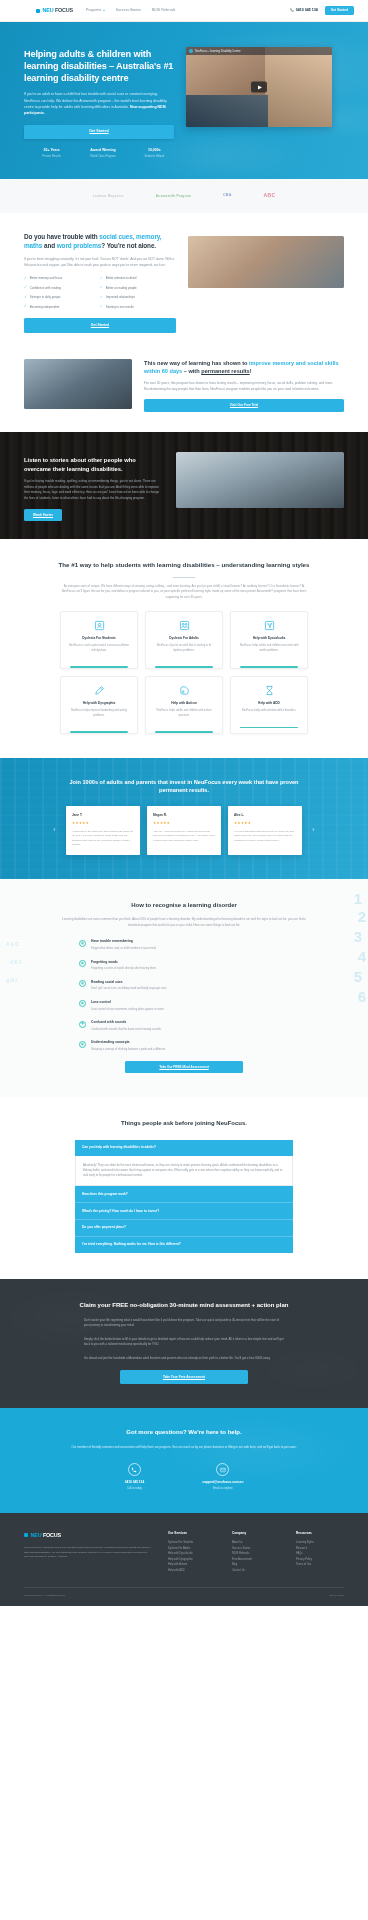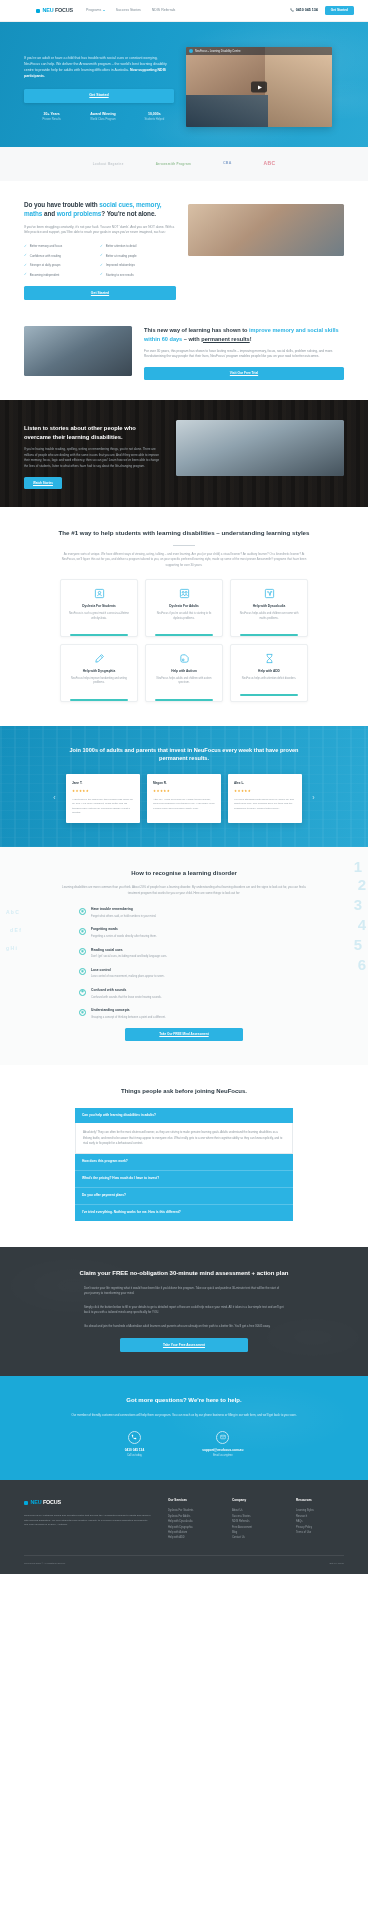--- a/index.html
+++ b/index.html
@@ -251,20 +251,21 @@
           </svg>
         <span>0410 045 134</span>
       </span>
       <span class="btn-sm">Get Started</span>
     </div>
   </div>
 
   <div class="hero">
     <div class="hero-in">
       <div class="hero-l">
+        <div class="hero-h1">Helping adults &amp; children with learning disabilities – Australia's #1 learning disability centre</div>
         <div class="hero-p">
           <span>If you're an adult or have a child that has trouble with social cues or constant worrying, NeuFocus can help. We deliver the Arrowsmith</span>
           <span>program – the world's best learning disability centre to provide help for adults with learning difficulties in Australia. </span>
           <b>Now supporting NDIS participants.</b>
         </div>
         <a class="btn-cta" href="#">Get Started</a>
         <div class="stats">
           <div class="stat">
             <div class="stat-n">30+ Years</div>
             <div class="stat-l">Proven Results</div>

